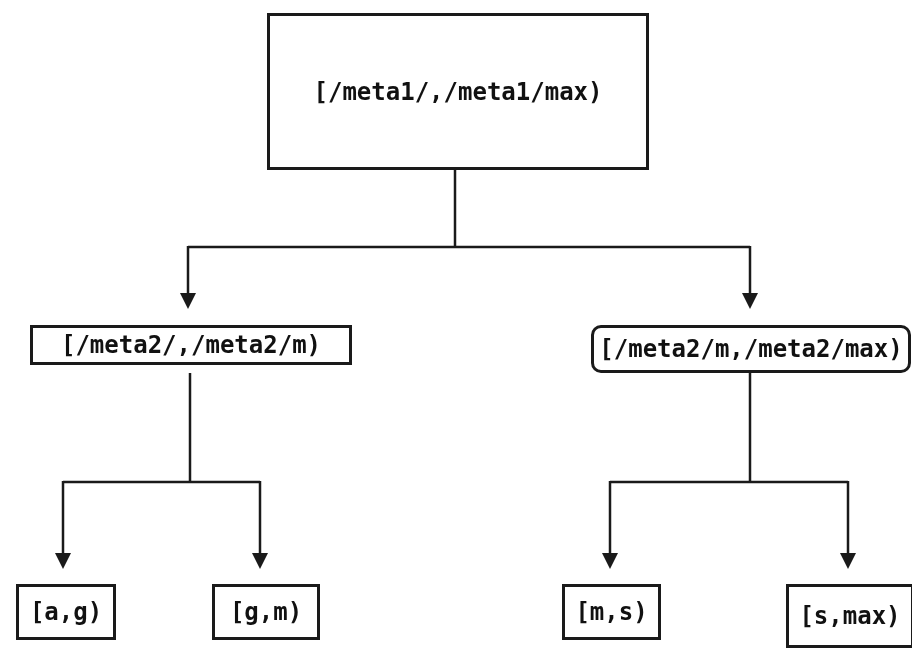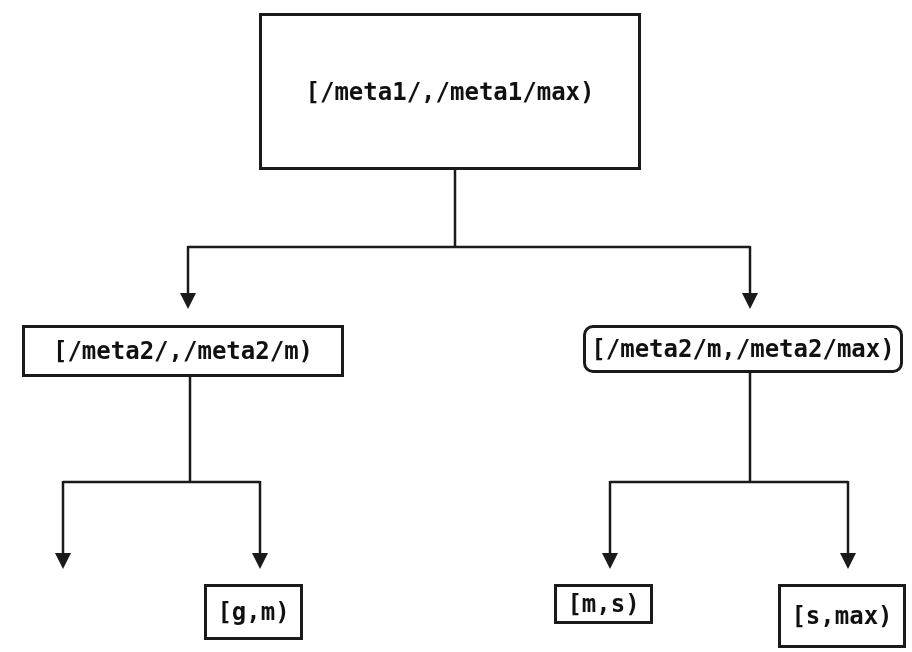--- a/index.html
+++ b/index.html
@@ -27,27 +27,28 @@
     box-sizing: border-box;
     border: 3px solid #1a1a1a;
     background: #ffffff;
     display: flex;
     align-items: center;
     justify-content: center;
     font-size: 24px;
     font-weight: bold;
     color: #111111;
     white-space: nowrap;
+    margin-left: 8px;
   }
   .node-root      { left: 259px; top: 13px;  width: 382px; height: 157px; }
-  .node-left-mid  { left: 22px;  top: 325px; width: 322px; height: 52px; text-align: center;  }
+  .node-left-mid  { left: 22px;  top: 325px; width: 322px; height: 40px; text-align: center;  }
   .node-right-mid { left: 583px; top: 325px; width: 320px; height: 48px; border-radius: 10px;  }
   .node-leaf-ag   { left: 8px;   top: 584px; width: 100px; height: 56px;  }
-  .node-leaf-gm   { left: 204px; top: 584px; width: 99px;  height: 56px;  }
-  .node-leaf-ms   { left: 554px; top: 584px; width: 99px;  height: 40px;  }
+  .node-leaf-gm   { left: 204px; top: 584px; width: 108px;  height: 56px;  }
+  .node-leaf-ms   { left: 554px; top: 584px; width: 99px;  height: 56px;  }
   .node-leaf-smax { left: 778px; top: 584px; width: 128px; height: 64px;  }
 </style>
 </head>
 <body>
 
 <div class="canvas">
 
   <svg class="edges" viewBox="0 0 912 652" xmlns="http://www.w3.org/2000/svg" stroke="#1a1a1a" stroke-width="2.5" fill="none">
 
     <g>
@@ -83,20 +84,23 @@
   </div>
 
   <div class="node node-left-mid">
     <span>[/meta2/,/meta2/m)</span>
   </div>
 
   <div class="node node-right-mid">
     <span>[/meta2/m,/meta2/max)</span>
   </div>
 
+  <div class="node node-leaf-ag">
+    <span>[a,g)</span>
+  </div>
 
   <div class="node node-leaf-gm">
     <span>[g,m)</span>
   </div>
 
   <div class="node node-leaf-ms">
     <span>[m,s)</span>
   </div>
 
   <div class="node node-leaf-smax">

